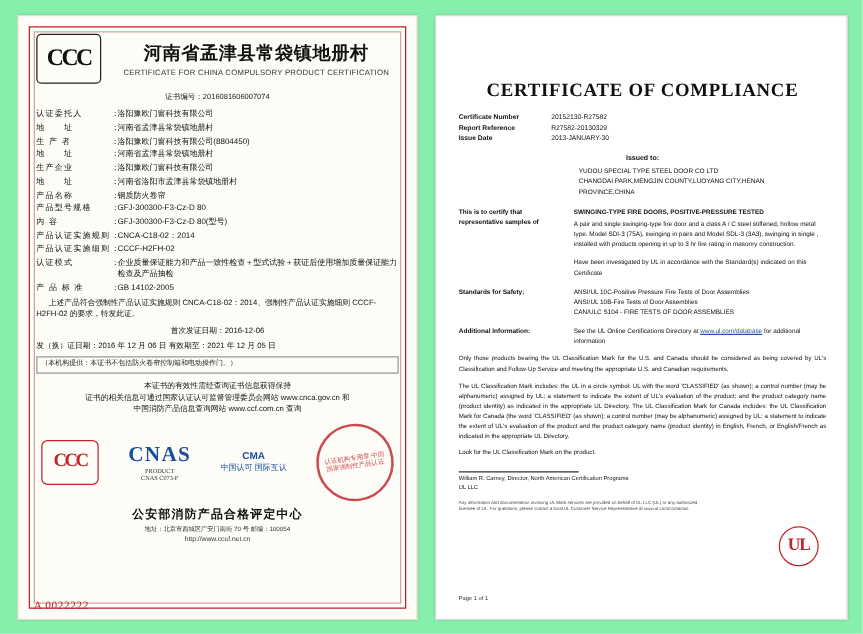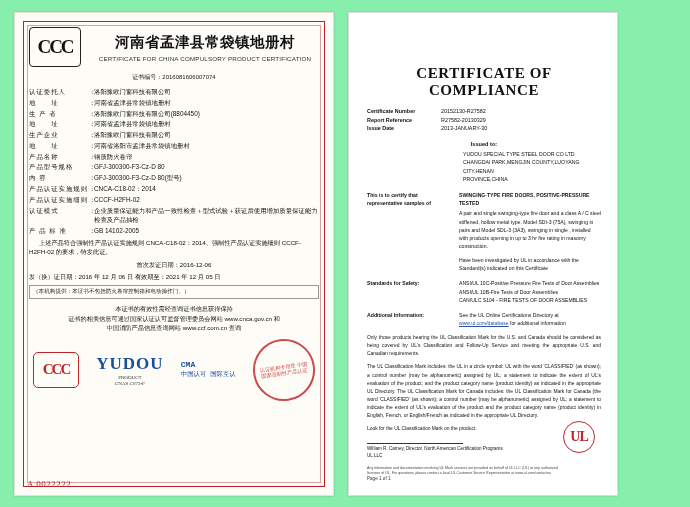--- a/index.html
+++ b/index.html
@@ -165,25 +165,25 @@
     font-size: 17px;
     font-weight: bold;
     letter-spacing: 1px;
   }
   .logo-cnas .small {
     font-size: 5px;
     color: #333;
     margin-top: 1px;
   }
   .logo-cma {
-    text-align: left;
+    text-align: center;
     color: #1a4fa0;
     font-size: 6.4px;
     line-height: 1.3;
-    font-family: Liberation Mono, monospace;
+    font-family: Liberation Sans, sans-serif;
   }
   .logo-cma .cma-big { font-size: 8px; font-weight: bold; }
   .stamp {
     width: 62px;
     height: 62px;
     border: 2px solid #c0252c;
     border-radius: 50%;
     display: flex;
     align-items: center;
     justify-content: center;
@@ -226,21 +226,21 @@
     color: #c0252c;
     letter-spacing: 0.5px;
     text-align: center;
   }
 
   
   .cert-ul {
     position: absolute;
     left: 348px;
     top: 12px;
-    width: 270px;
+    width: 330px;
     height: 484px;
     background: #ffffff;
     border: 1px solid #dcdcdc;
     box-shadow: 0 0 2px rgba(0,0,0,0.15);
     box-sizing: border-box;
     overflow: hidden;
   }
   .ul-content {
     position: absolute;
     left: 18px;
@@ -454,32 +454,37 @@
 
       <div class="cn-block">
         <div>本证书的有效性需经查询证书信息获得保持</div>
         <div>证书的相关信息可通过国家认证认可监督管理委员会网站 www.cnca.gov.cn 和</div>
         <div>中国消防产品信息查询网站 www.ccf.com.cn 查询</div>
       </div>
 
       <div class="cn-logos">
         <div class="logo-ccc-red">CCC</div>
         <div class="logo-cnas">
-          <div class="big">YUDOU</div>
+          <div class="big">CNAS</div>
           <div class="small">PRODUCT</div>
           <div class="small">CNAS C073-P</div>
         </div>
         <div class="logo-cma">
           <div class="cma-big">CMA</div>
           <div>中国认可
 国际互认</div>
         </div>
         <div class="stamp">认证机构专用章 中国国家强制性产品认证</div>
       </div>
 
+      <div class="cn-footer">
+        <div class="org">公安部消防产品合格评定中心</div>
+        <div class="addr">地址：北京市西城区广安门南街 70 号      邮编：100054</div>
+        <div class="site">http://www.ccef.net.cn</div>
+      </div>
 
     </div>
 
     <div class="cn-serial">A 0022222</div>
   </div>
 
   <div class="cert-ul">
     <div class="ul-content">
 
       <div class="ul-title">CERTIFICATE OF COMPLIANCE</div>

